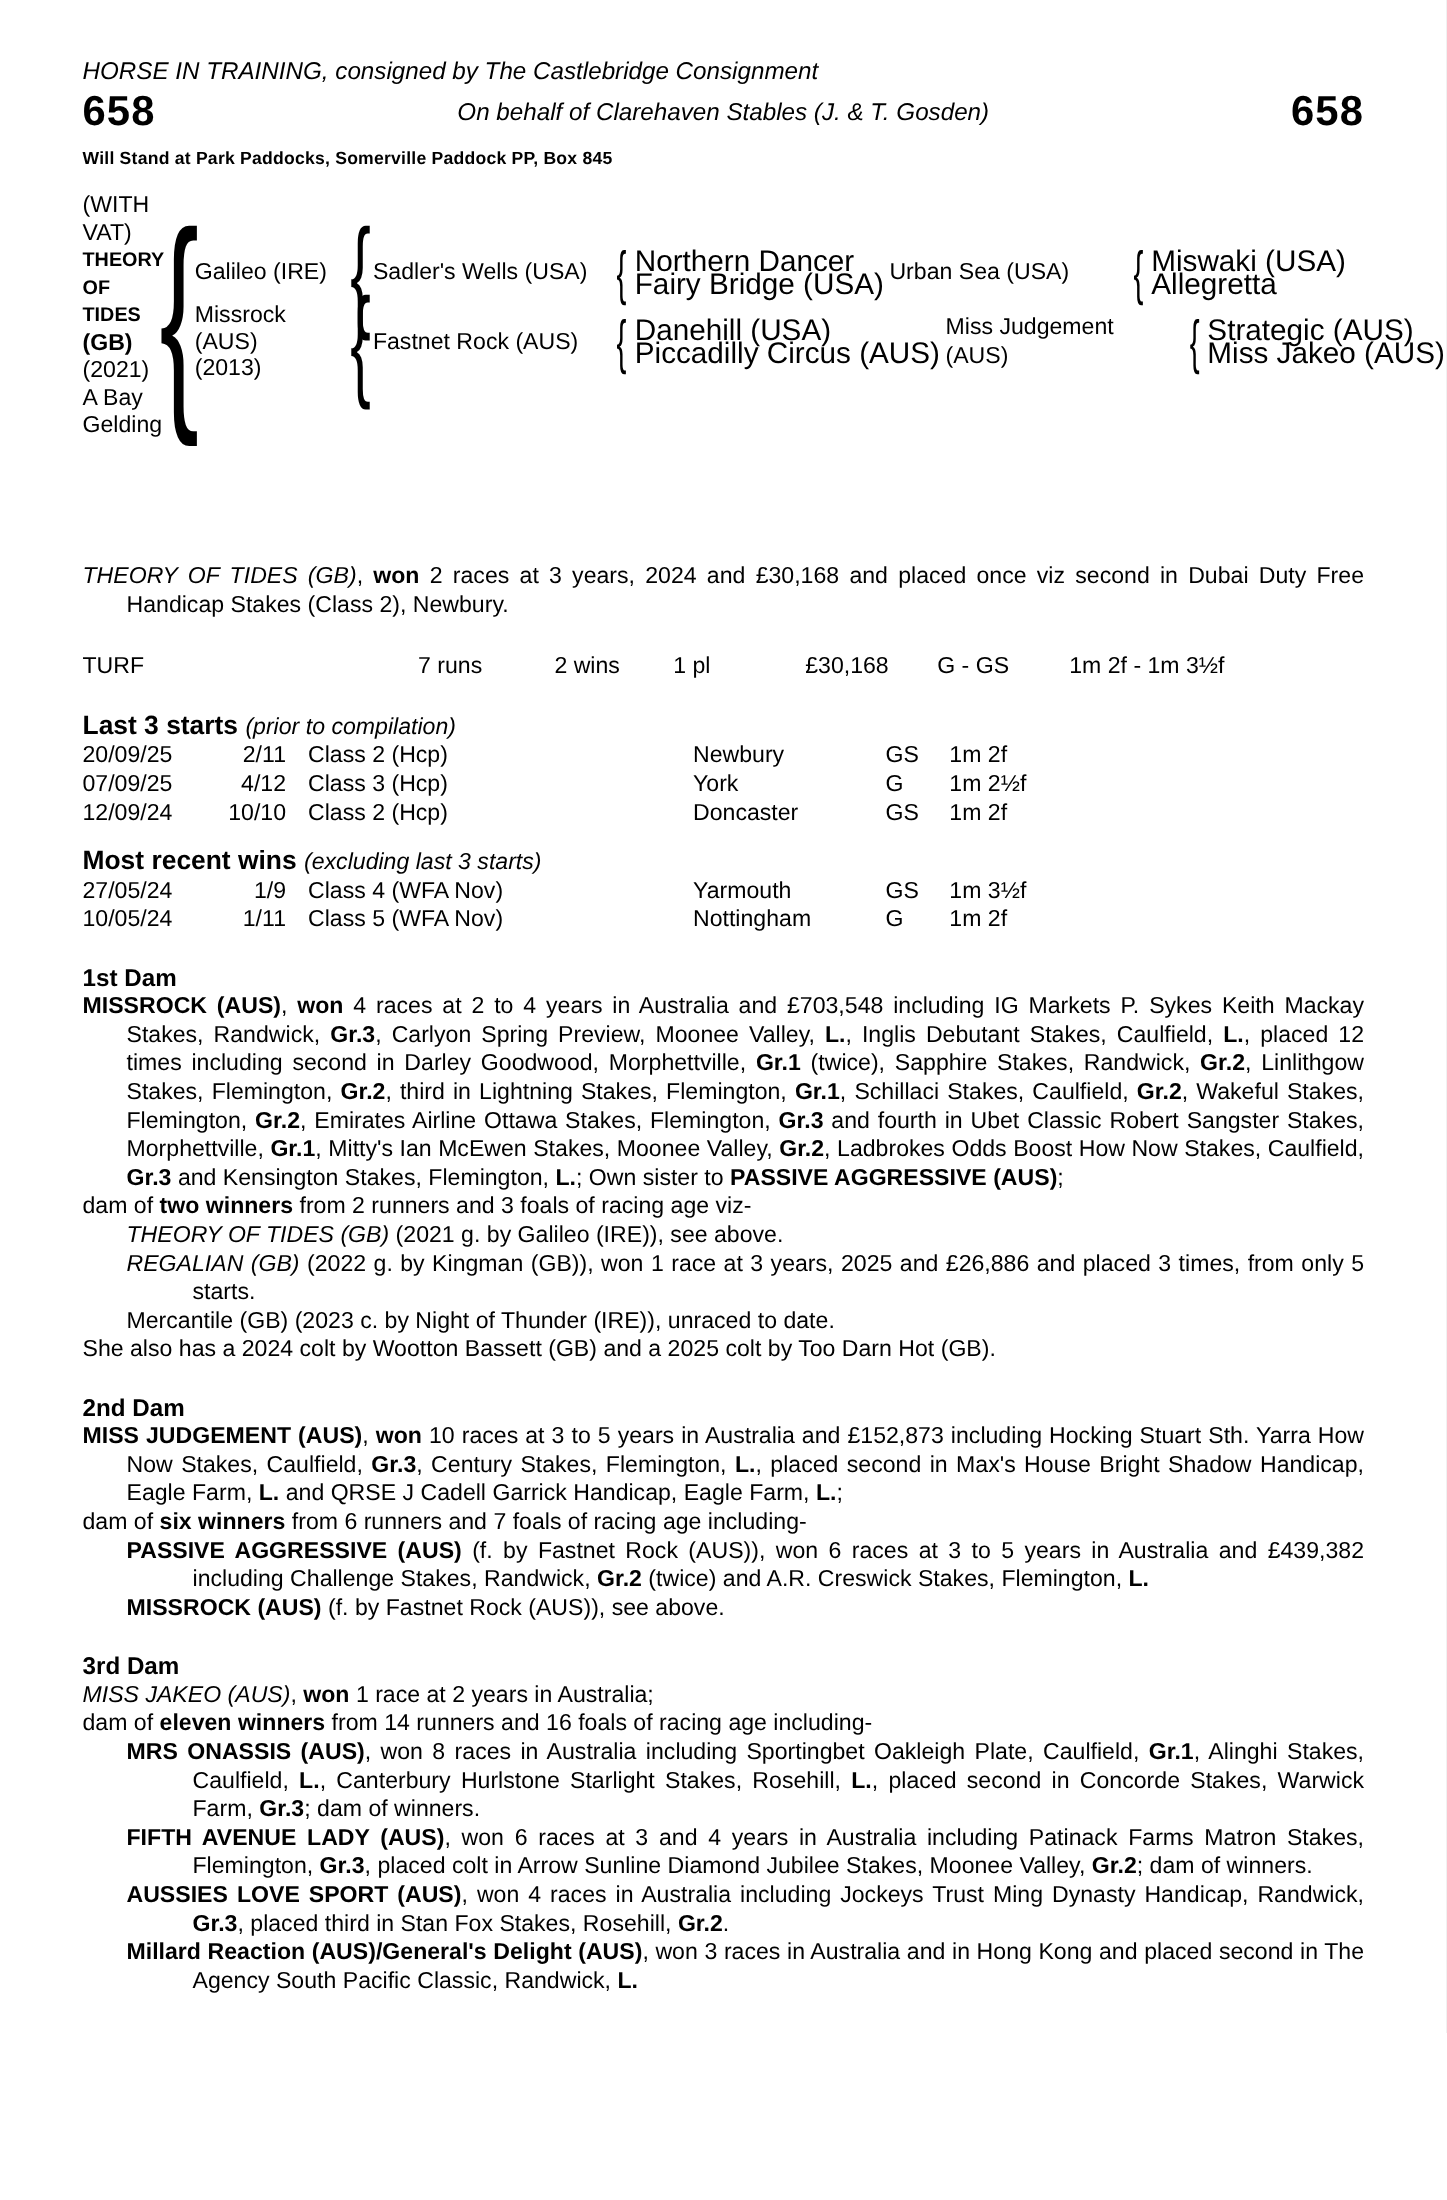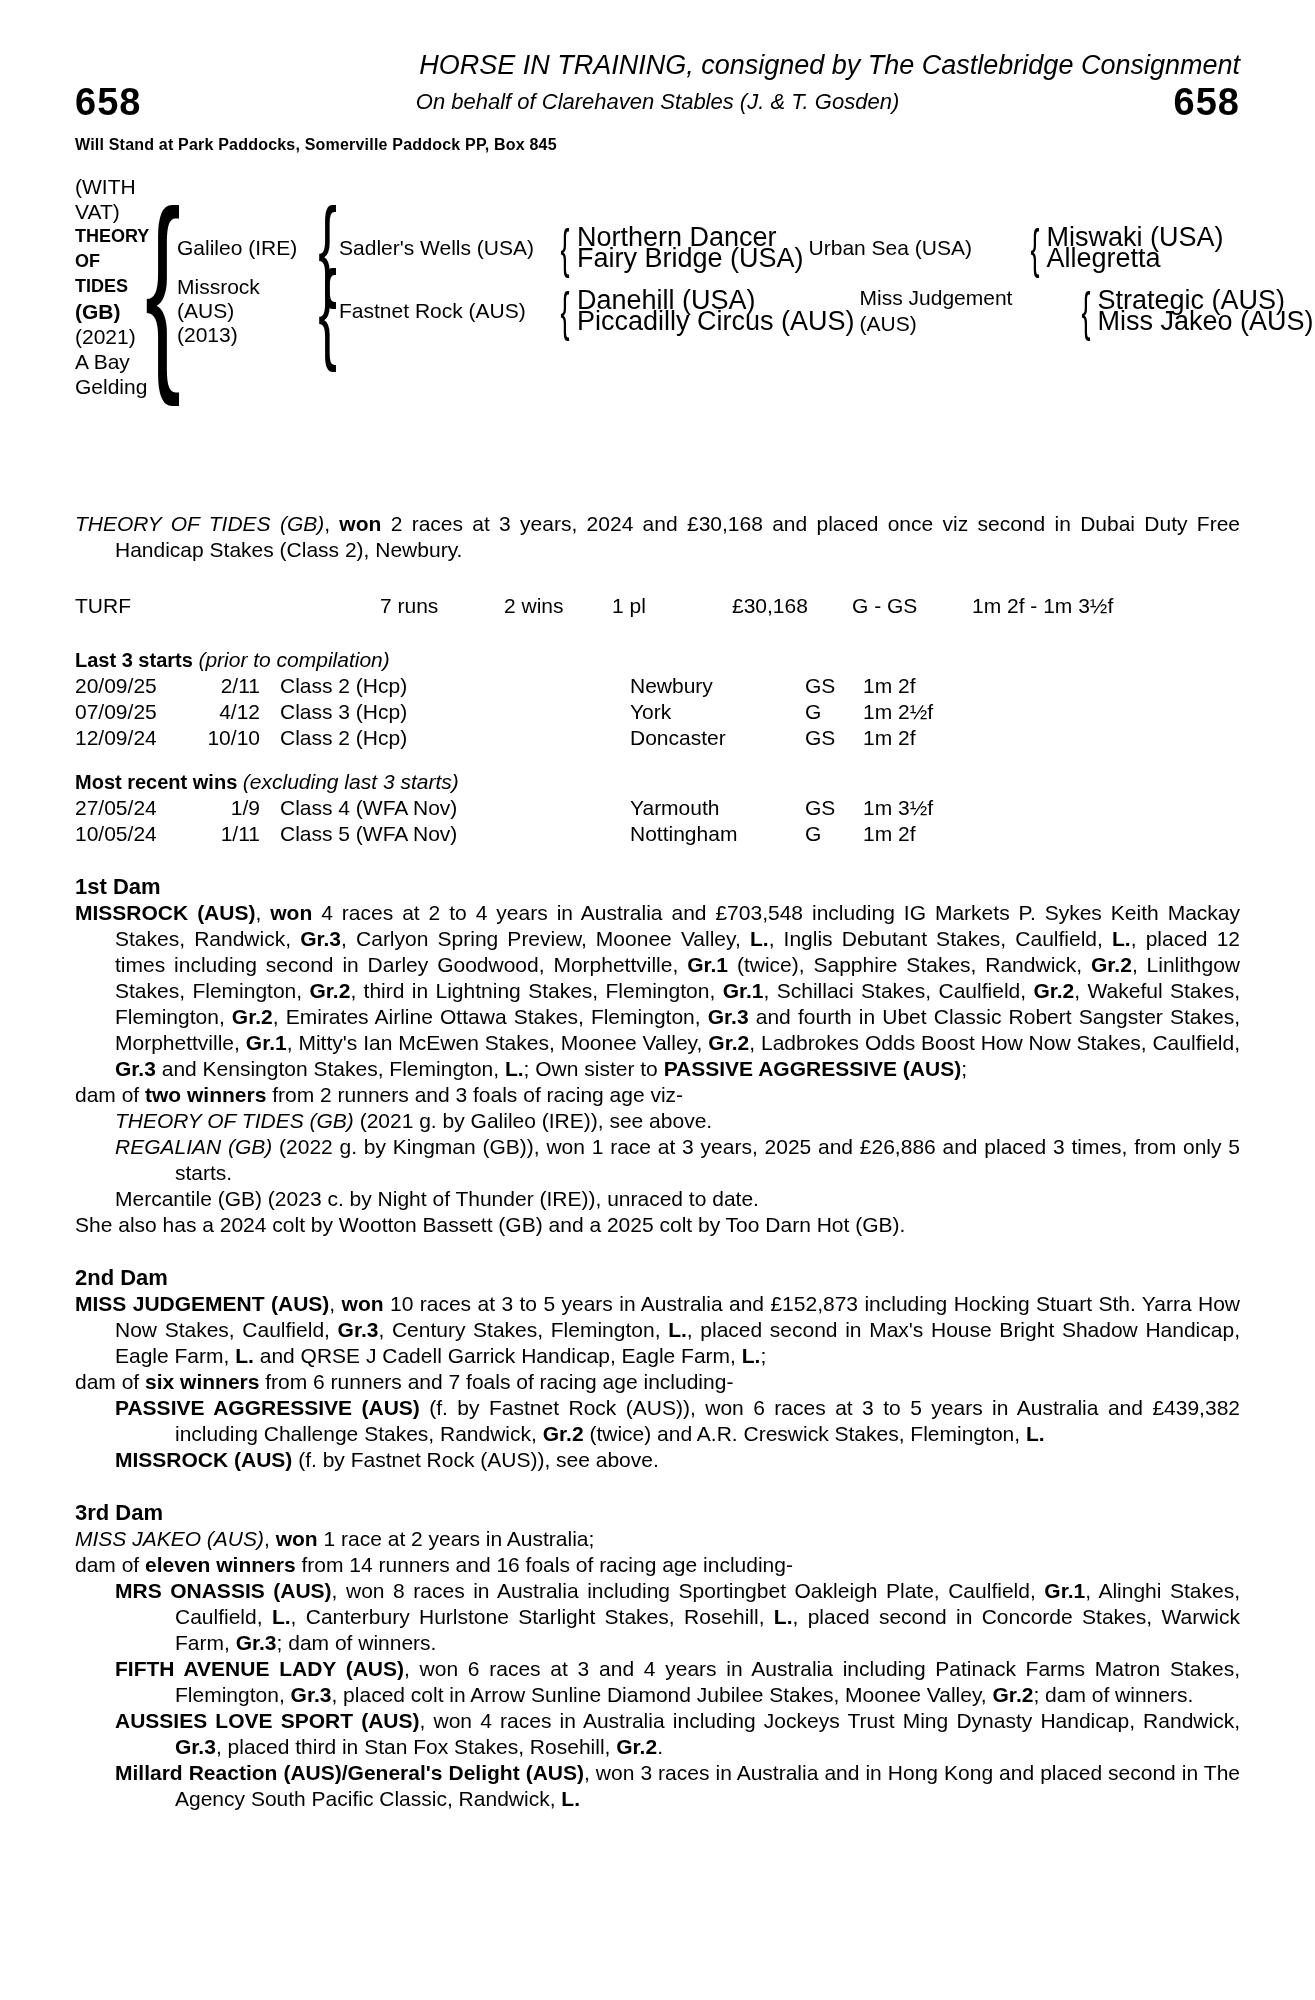--- a/index.html
+++ b/index.html
@@ -5,21 +5,21 @@
   html,body{margin:0;padding:0;background:#e8e8e8;}
   .page{
     width:1315px;height:2000px;background:#ffffff;margin:0 auto;
     font-family:"Liberation Sans",sans-serif;font-size:21px;line-height:26px;color:#000;
     overflow:hidden;position:relative;box-sizing:border-box;
   }
   .content{padding:52px 75px 0 75px;}
   .b{font-weight:bold;}
   .i{font-style:italic;}
   
-  .consign-line{text-align:right;font-style:italic;font-size:27px;line-height:26px;}
+  .consign-line{text-align:left;font-style:italic;font-size:22px;line-height:26px;}
   .lot-row{display:flex;align-items:center;margin-top:4px;}
   .lot-num{font-size:38px;font-weight:bold;line-height:40px;letter-spacing:1px;}
   .behalf-line{flex:1;text-align:center;font-style:italic;font-size:22px;}
   .stand-line{font-weight:bold;font-size:16px;margin-top:10px;letter-spacing:0.2px;}
   
   .pedigree{display:flex;align-items:center;margin-top:16px;}
   .ped-info{width:215px;line-height:25px;align-self:center;}
   .ped-name{font-weight:bold;font-size:18px;}
   .brace{display:flex;align-items:center;justify-content:center;overflow:visible;font-weight:400;}
   .brace>span{display:block;transform:scaleX(.5);line-height:0;}
@@ -40,21 +40,21 @@
   .para-note{padding-left:0;}
   .para-produce{padding-left:100px;text-indent:-60px;}
   .summary{margin-top:112px;}
   
   .rating-block{margin-top:30px;}
   .rating-line{font-weight:bold;font-size:22px;}
   .stats-row{display:grid;grid-template-columns:305px 124px 108px 120px 120px 120px 1fr;}
   
   .race-section{margin-top:28px;}
   .race-section.recent{margin-top:18px;}
-  .race-head .hb{font-weight:bold;font-size:20px;}
+  .race-head .hb{font-weight:bold;font-size:24px;}
   .race-head .hi{font-style:italic;}
   .trow{display:grid;grid-template-columns:95px 90px 370px 175px 58px 1fr;}
   .c-pos{text-align:right;}
   .c-class{padding-left:20px;}
   
   .dam-section{margin-top:27px;}
   .dam-heading{font-weight:bold;font-size:22px;}
 </style>
 </head>
 <body>

